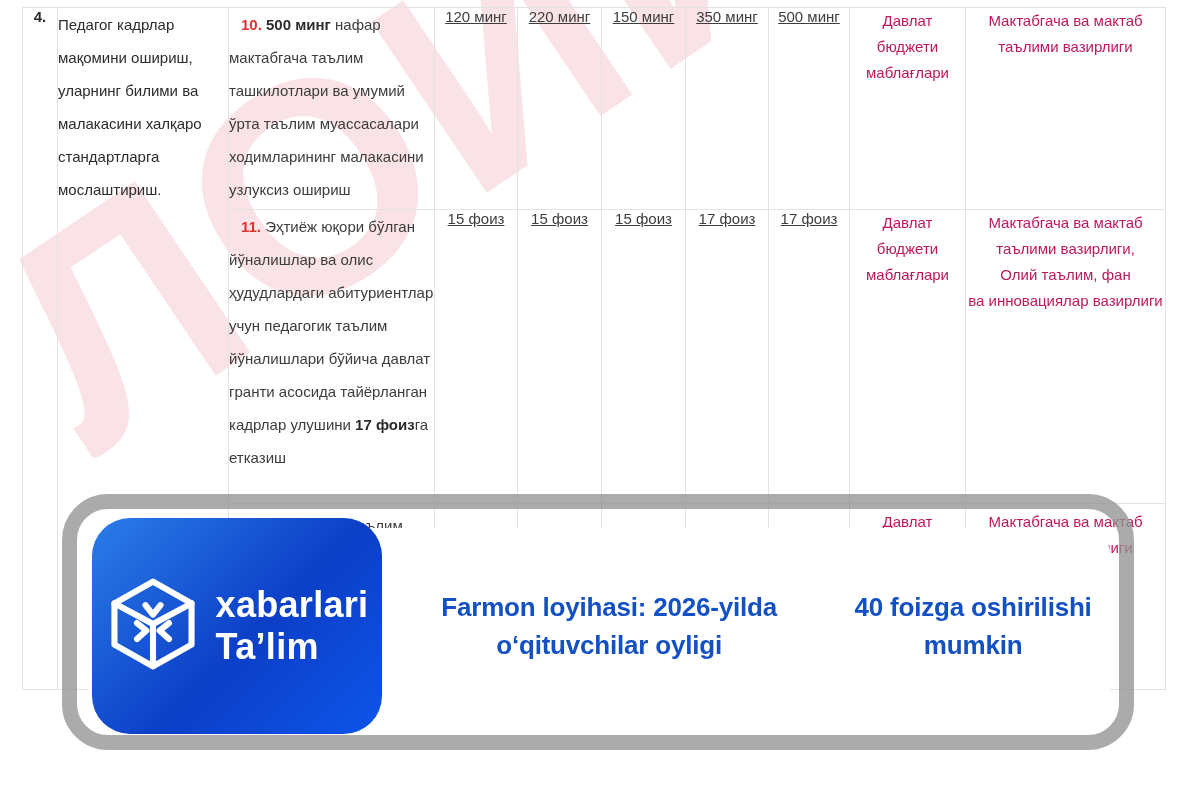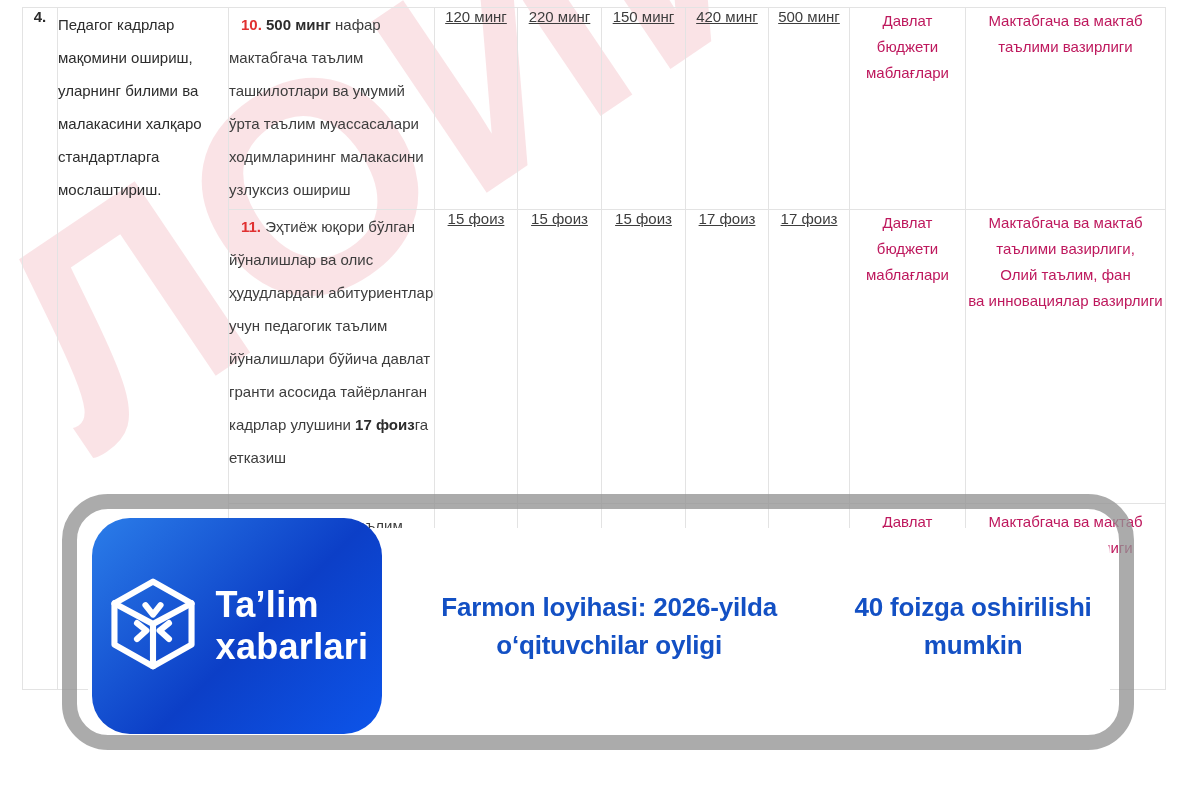--- a/index.html
+++ b/index.html
@@ -79,21 +79,21 @@
         <col style="width:200px">
     </colgroup>
     <tbody>
         <tr class="r1" style="height:202px">
       <td class="num" rowspan="3">4.</td>
       <td class="task" rowspan="3">Педагог кадрлар мақомини ошириш, уларнинг билими ва малакасини халқаро стандартларга мослаштириш.</td>
       <td class="measure"><span class="seg-red">10. </span><span class="seg-bold">500 минг</span><span> нафар мактабгача таълим ташкилотлари ва умумий ўрта таълим муассасалари ходимларининг малакасини узлуксиз ошириш</span></td>
       <td class="val">120 минг</td>
       <td class="val">220 минг</td>
       <td class="val">150 минг</td>
-      <td class="val">420 минг</td>
+      <td class="val">350 минг</td>
       <td class="val">500 минг</td>
       <td class="src">Давлат
 бюджети
 маблағлари</td>
       <td class="agy">Мактабгача ва мактаб
 таълими вазирлиги</td>
     </tr>
     <tr class="r2" style="height:294px">
       <td class="measure"><span class="seg-red">11. </span><span>Эҳтиёж юқори бўлган йўналишлар ва олис ҳудудлардаги абитуриентлар учун педагогик таълим йўналишлари бўйича давлат гранти асосида тайёрланган кадрлар улушини </span><span class="seg-bold">17 фоиз</span><span>га етказиш</span></td>
       <td class="val">15 фоиз</td>
@@ -131,22 +131,22 @@
       <svg width="94" height="94" viewBox="0 0 100 100" fill="none" stroke="#ffffff" stroke-width="6.5" stroke-linecap="round" stroke-linejoin="round">
         <polygon points="50,5 91,28 91,72 50,95 9,72 9,28"></polygon>
         <polyline points="9,28 50,50 91,28"></polyline>
         <line x1="50" y1="50" x2="50" y2="95"></line>
         <polyline points="42,30 50,40 58,30"></polyline>
         <polyline points="33,66 43,57 33,49"></polyline>
         <polyline points="67,66 57,57 67,49"></polyline>
       </svg>
     </span>
     <span id="logo-wordmark">
+      <span style="display:block">xabarlari</span>
       <span style="display:block">Ta’lim</span>
-      <span style="display:block">xabarlari</span>
     </span>
   </div>
 
   <div id="headline" style="color: rgb(19, 80, 196);">
     <span>Farmon loyihasi: 2026-yilda o‘qituvchilar oyligi</span>
     <span>40 foizga oshirilishi mumkin</span>
   </div>
 
 </div>
 

